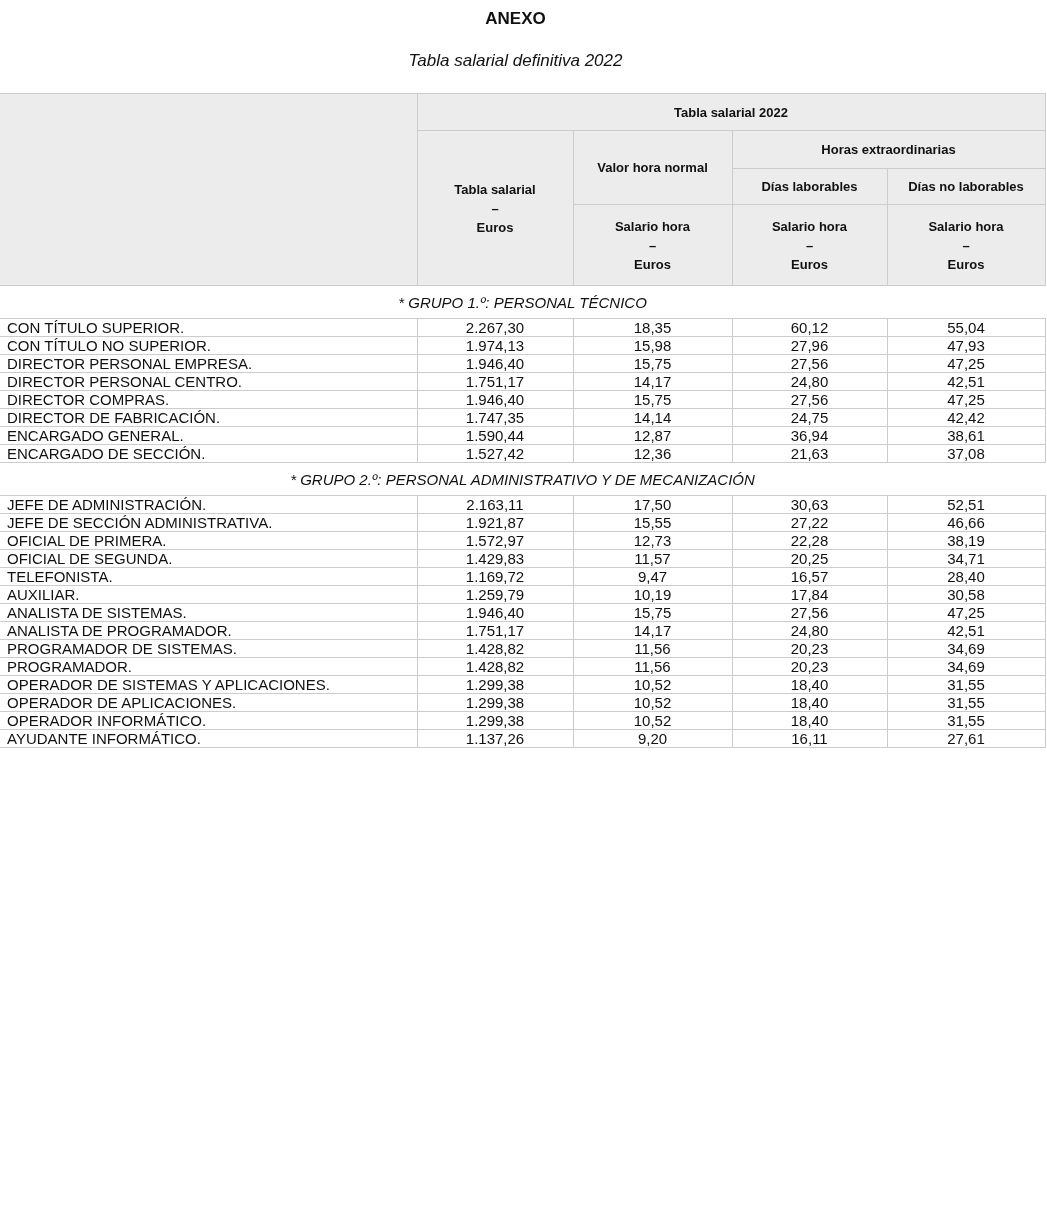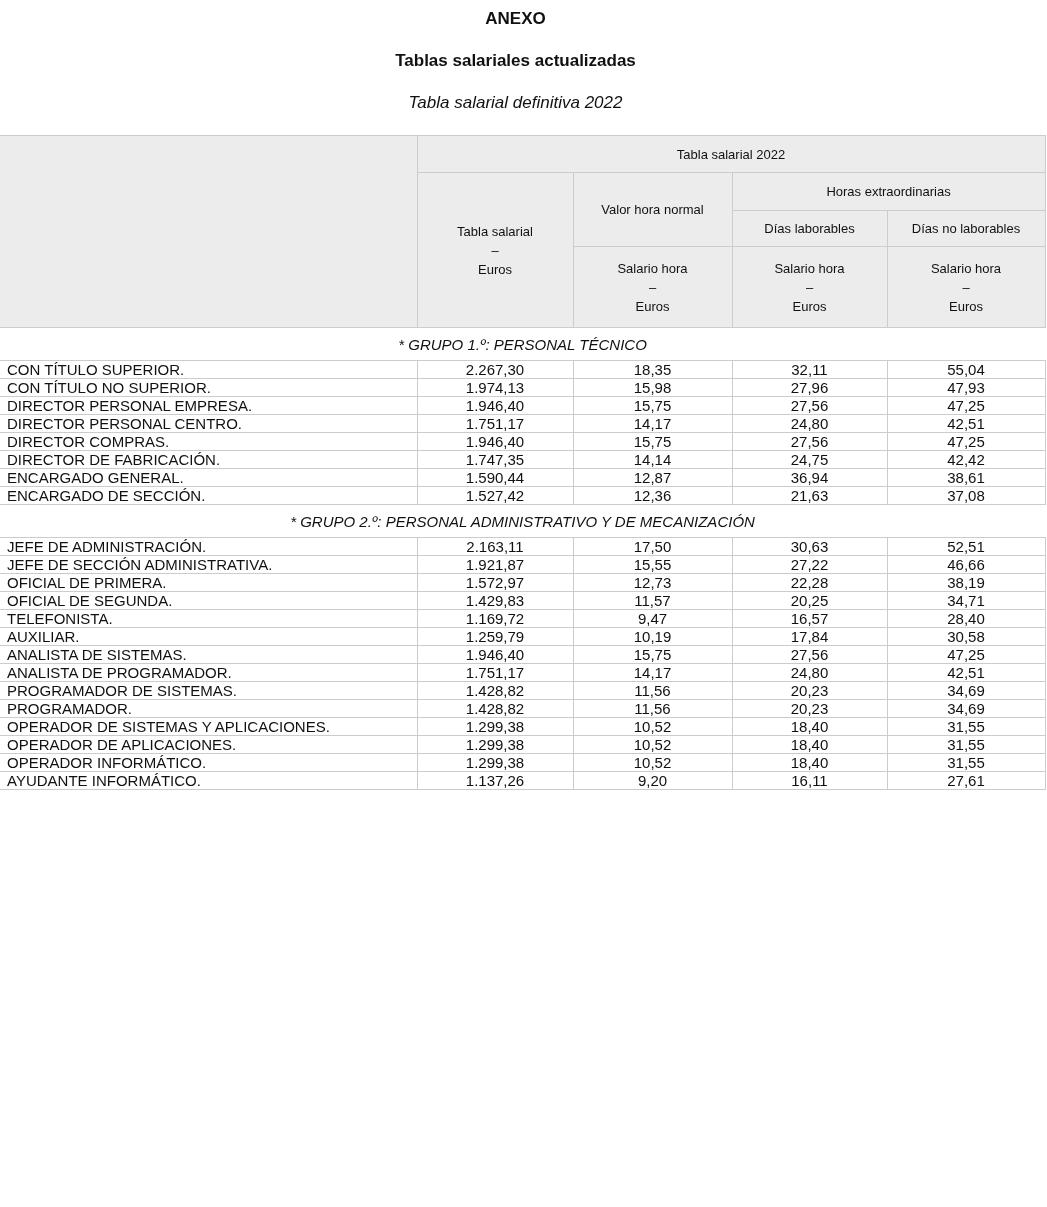--- a/index.html
+++ b/index.html
@@ -29,21 +29,21 @@
   }
   table.salary-table th,
   table.salary-table td {
     border: 1px solid #cccccc;
     vertical-align: middle;
     overflow: hidden;
   }
   thead th {
     background: #ececec;
     font-size: 13px;
-    font-weight: normal;
+    font-weight: bold;
     text-align: center;
     white-space: pre-line;
     line-height: 19px;
     padding: 2px 8px;
   }
   thead th.first-col,
   tbody td.label-cell,
   tbody tr.group-row td { border-left: none; }
   tbody tr.group-row td { border-right: none; }
 
@@ -65,21 +65,20 @@
     text-align: center;
     font-style: italic;
     font-size: 15px;
   }
 </style>
 </head>
 <body>
 
 <div class="doc-headings">
   <p class="bold">ANEXO</p>
-  <p class="bold">Tablas salariales actualizadas</p>
   <p class="italic">Tabla salarial definitiva 2022</p>
 </div>
 
 <table class="salary-table">
   <colgroup>
     <col style="width:417px">
     <col style="width:156px">
     <col style="width:159px">
     <col style="width:155px">
     <col style="width:158px">
@@ -113,21 +112,21 @@
     </tr>
   </thead>
   <tbody>
       <tr class="group-row">
         <td colspan="5">* GRUPO 1.º: PERSONAL TÉCNICO</td>
       </tr>
       <tr>
         <td class="label-cell">CON TÍTULO SUPERIOR.</td>
         <td class="num-cell">2.267,30</td>
         <td class="num-cell">18,35</td>
-        <td class="num-cell">32,11</td>
+        <td class="num-cell">60,12</td>
         <td class="num-cell">55,04</td>
       </tr>
       <tr>
         <td class="label-cell">CON TÍTULO NO SUPERIOR.</td>
         <td class="num-cell">1.974,13</td>
         <td class="num-cell">15,98</td>
         <td class="num-cell">27,96</td>
         <td class="num-cell">47,93</td>
       </tr>
       <tr>

